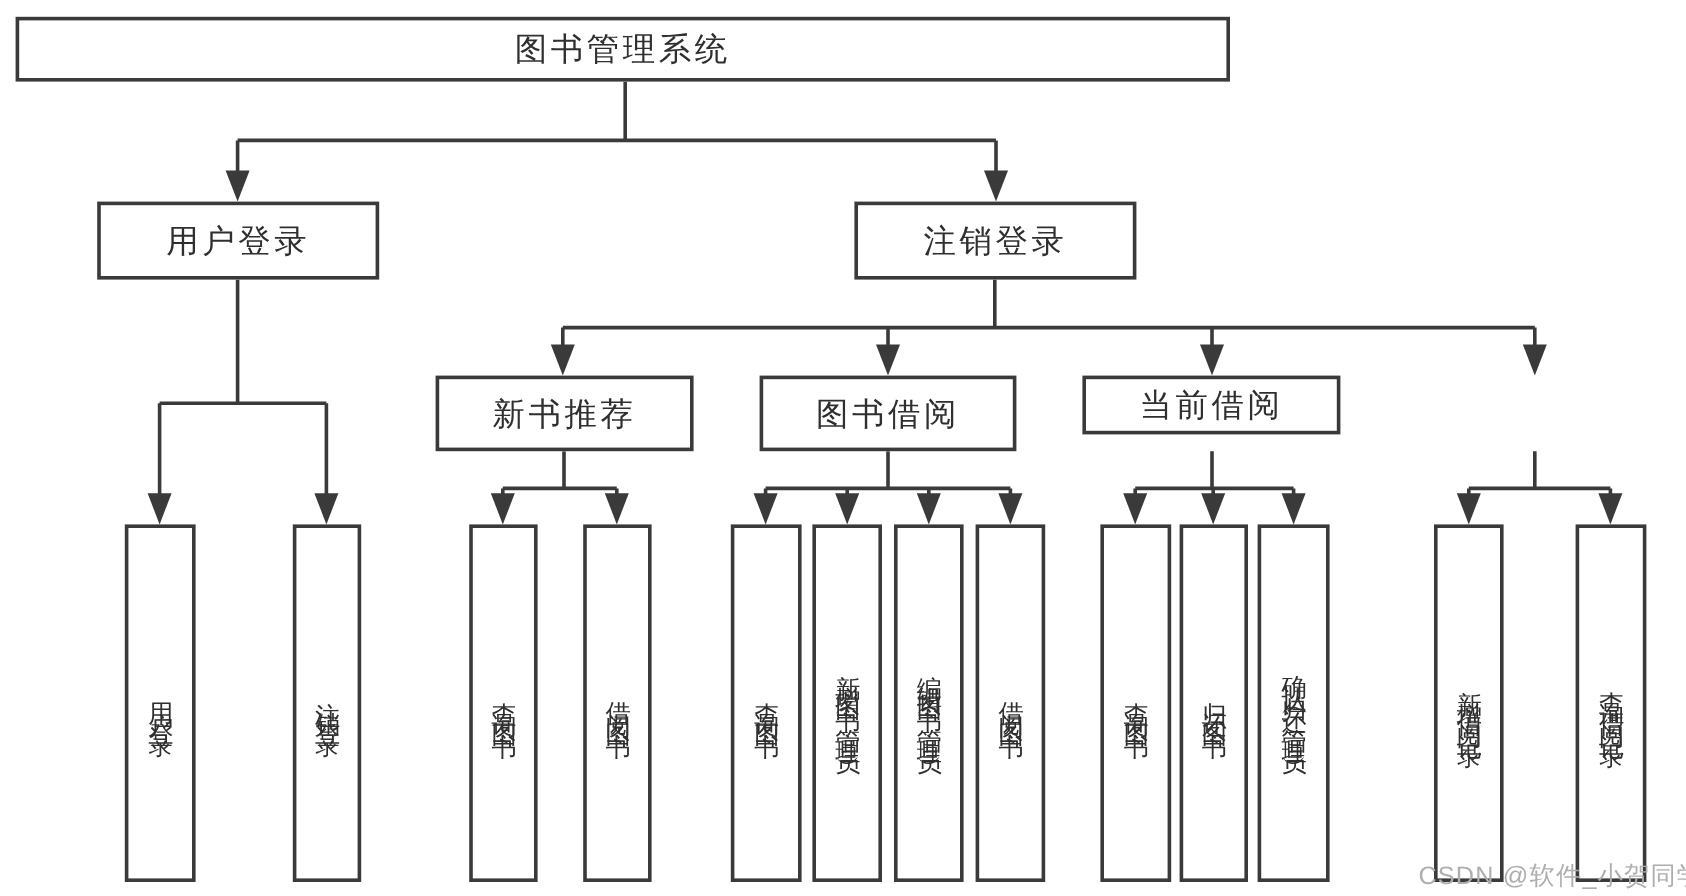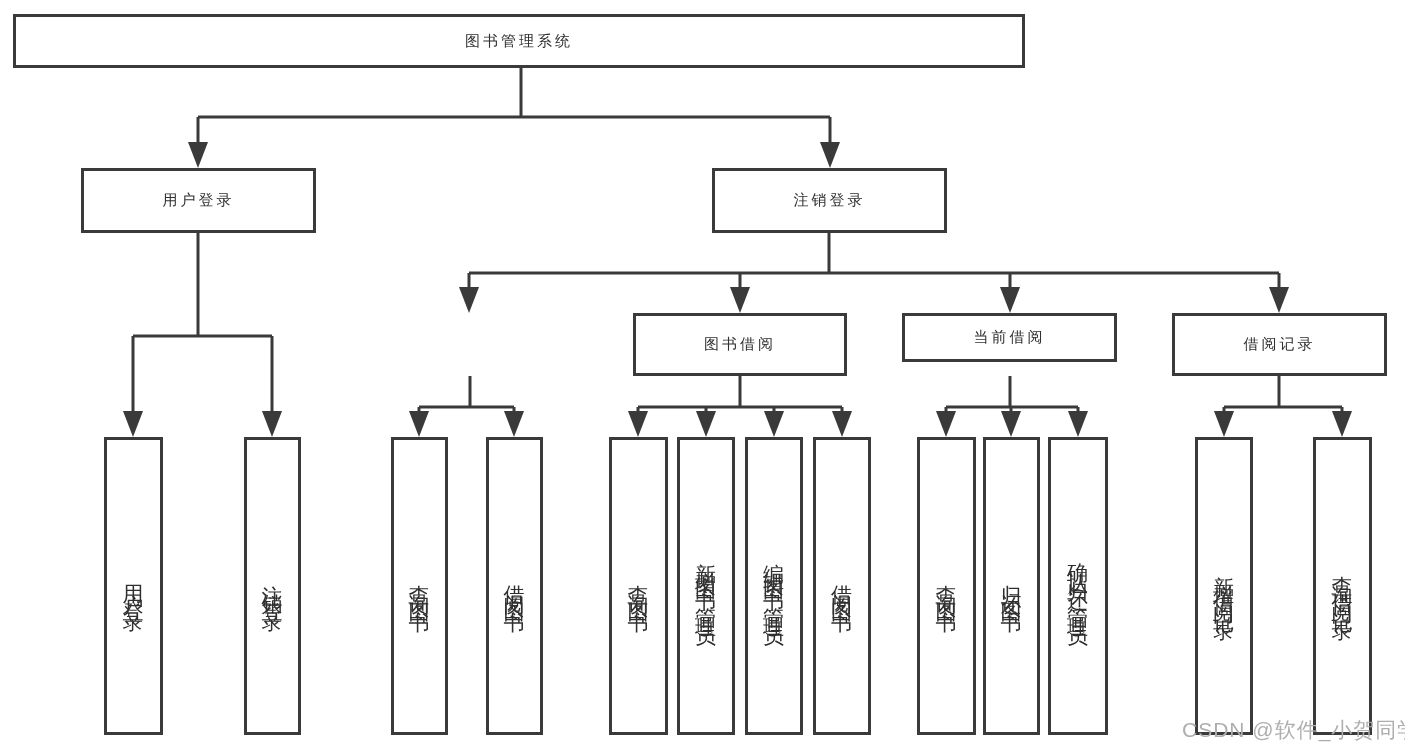--- a/index.html
+++ b/index.html
@@ -17,21 +17,21 @@
     width: 1405px; height: 747px;
   }
   .hbox {
     position: absolute;
     box-sizing: border-box;
     background: #ffffff;
     border: 3px solid #3a3a3a;
     display: flex;
     align-items: center;
     justify-content: center;
-    font-size: 15px;
+    font-size: 27px;
     letter-spacing: 3px;
     color: #2f2f2f;
     white-space: nowrap;
   }
   .vbox {
     position: absolute;
     box-sizing: border-box;
     top: 437px;
     height: 298px;
     background: #ffffff;
@@ -143,29 +143,29 @@
     <span>图书管理系统</span>
   </div>
 
   <div class="hbox b-user-login">
     <span>用户登录</span>
   </div>
   <div class="hbox b-book-mgmt">
     <span>注销登录</span>
   </div>
 
+  <div class="hbox b-new-rec">
+    <span>新书推荐</span>
+  </div>
   <div class="hbox b-book-borrow">
     <span>图书借阅</span>
   </div>
   <div class="hbox b-cur-borrow">
     <span>当前借阅</span>
   </div>
-  <div class="hbox b-rec-borrow">
-    <span>借阅记录</span>
-  </div>
 
   <div class="vbox v-login">
     <span>用户登录</span>
   </div>
   <div class="vbox v-logout">
     <span>注销登录</span>
   </div>
 
   <div class="vbox v-nb-query">
     <span>查询图书</span>

